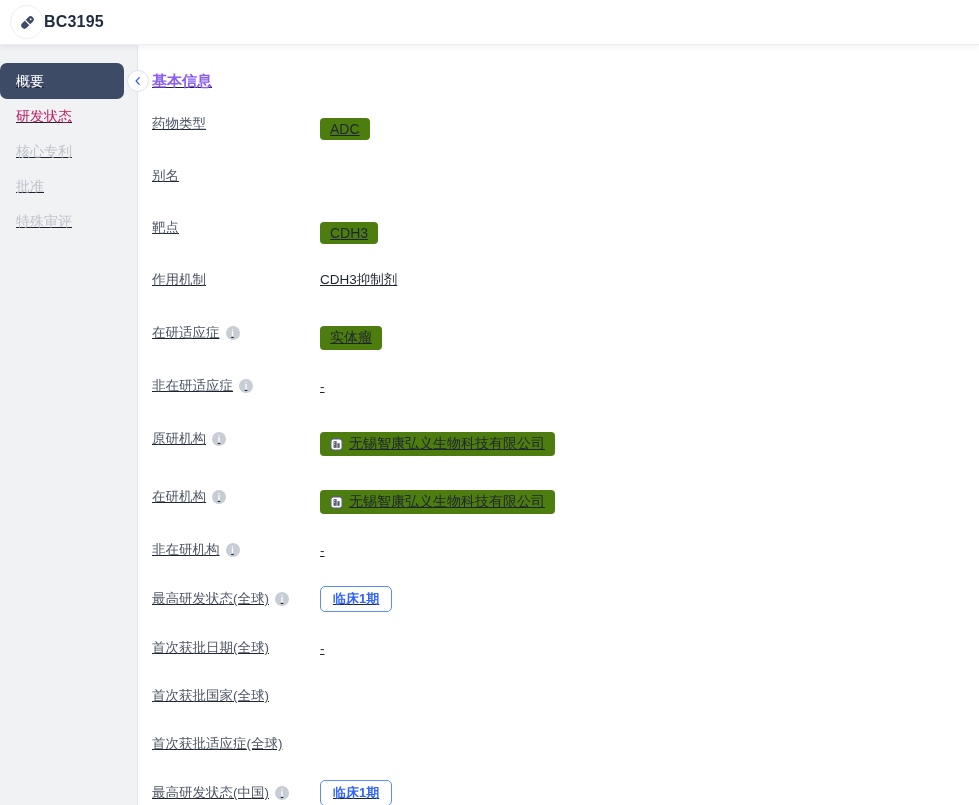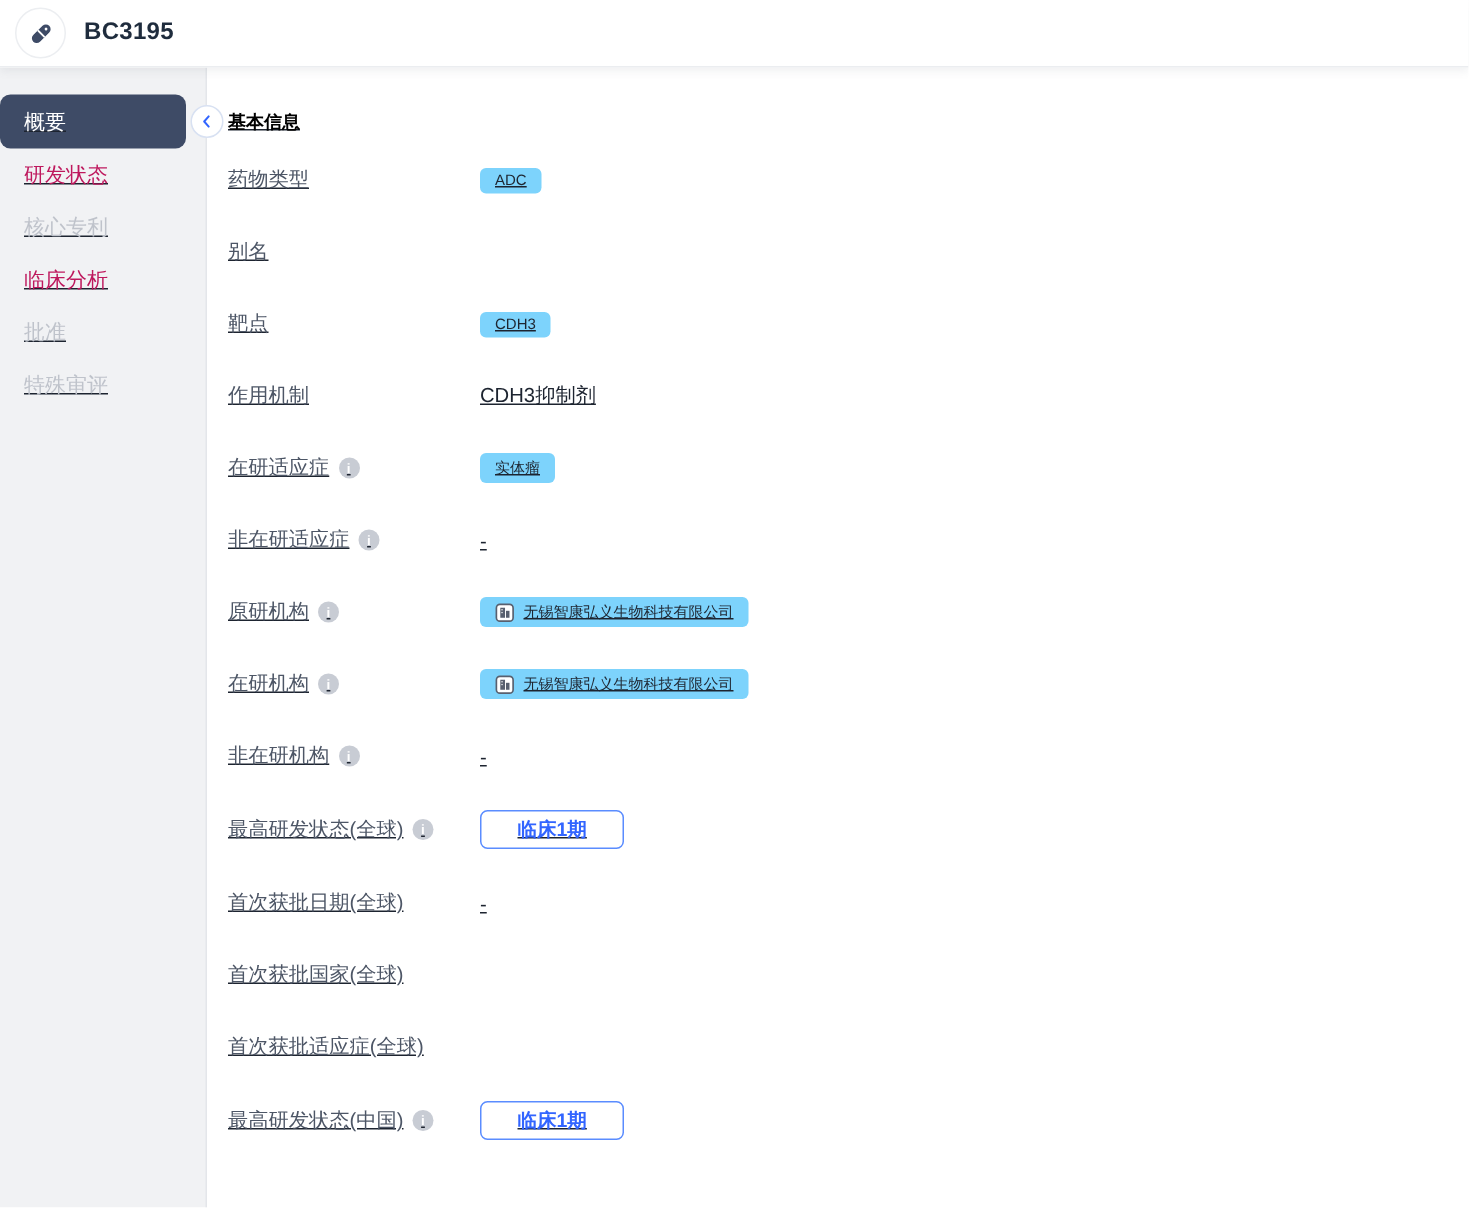--- a/index.html
+++ b/index.html
@@ -13,21 +13,20 @@
   }
 
   
   .app-header {
     position: relative;
     z-index: 5;
     height: 45px;
     background: #ffffff;
     display: flex;
     align-items: center;
-    gap: 12px;
     padding: 0 16px 0 10px;
     border-bottom: 1px solid #ebedf0;
     box-shadow: 0 2px 6px rgba(100,106,116,0.10);
   }
   .logo-circle {
     width: 34px; height: 34px;
     border-radius: 50%;
     border: 1px solid #eceef1;
     display: flex; align-items: center; justify-content: center;
     background: #fff;
@@ -83,23 +82,23 @@
     left: -11px; top: 25px;
     width: 22px; height: 22px;
     border-radius: 50%;
     background: #ffffff;
     border: 1px solid #d8e1f2;
     display: flex; align-items: center; justify-content: center;
     cursor: pointer;
     padding: 0;
   }
   .section-title {
-    font-size: 12px;
+    font-size: 15px;
     font-weight: 700;
-    color: #000000;
+    color: #8b5cf6;
     line-height: 22px;
     margin-bottom: 16px;
   }
 
   
   .field-row {
     display: flex;
     align-items: center;
     min-height: 24px;
     margin-bottom: 24px;
@@ -128,38 +127,39 @@
   }
   .field-value {
     display: flex;
     align-items: center;
     gap: 8px;
     font-size: 13.5px;
     color: #1d2430;
   }
   .text-value { font-weight: 500; }
   .tag {
-    background: #7dd3fc;
+    background: #4d7c0f;
     border-radius: 4px;
     padding: 3px 10px;
-    font-size: 10px;
+    font-size: 14px;
     font-weight: 500;
     color: #1e2631;
     display: inline-flex;
     align-items: center;
     gap: 6px;
     cursor: pointer;
     white-space: nowrap;
+    margin-top: 10px;
   }
   .status-tag {
     border: 1px solid #5a8cff;
     color: #3265ff;
     background: #ffffff;
     border-radius: 5px;
-    padding: 3px 24px;
+    padding: 3px 12px;
     font-size: 13px;
     font-weight: 600;
     cursor: pointer;
     white-space: nowrap;
   }
   .company-icon-svg { display: inline-block; flex-shrink: 0; }
 </style>
 </head>
 <body>
 
@@ -174,21 +174,20 @@
     </svg>
   </div>
   <div class="app-title">BC3195</div>
 </div>
 
 <div class="app-body">
   <nav class="sidebar">
       <div class="sidebar-item selected">概要</div>
       <div class="sidebar-item">研发状态</div>
       <div class="sidebar-item disabled">核心专利</div>
-      <div class="sidebar-item">临床分析</div>
       <div class="sidebar-item disabled">批准</div>
       <div class="sidebar-item disabled">特殊审评</div>
     </nav>
 
   <div class="main">
     <button class="collapse-btn">
       <svg width="12" height="12" viewBox="0 0 16 16">
         <polyline points="9.5,3.5 5.5,8 9.5,12.5" fill="none" stroke="#3265ff" stroke-width="1.8" stroke-linecap="round" stroke-linejoin="round"></polyline>
       </svg>
     </button>

